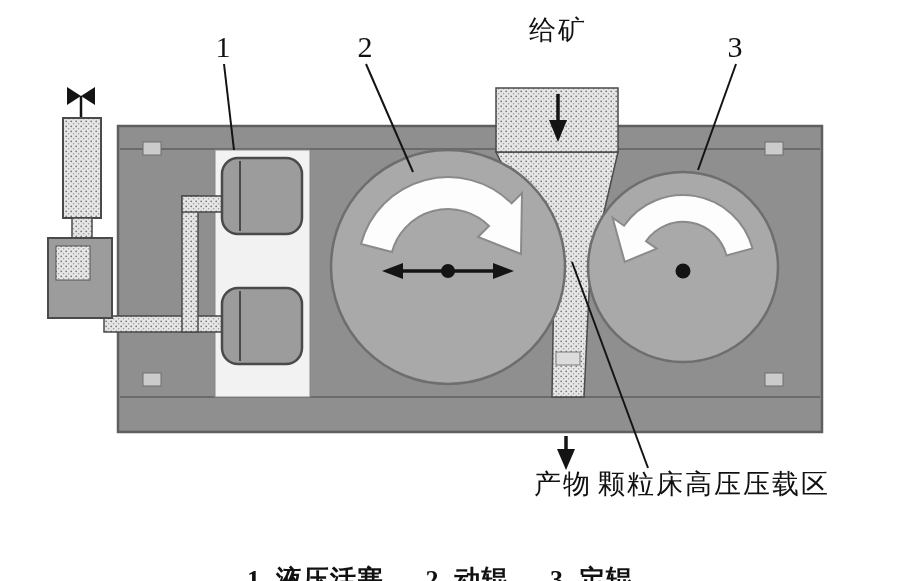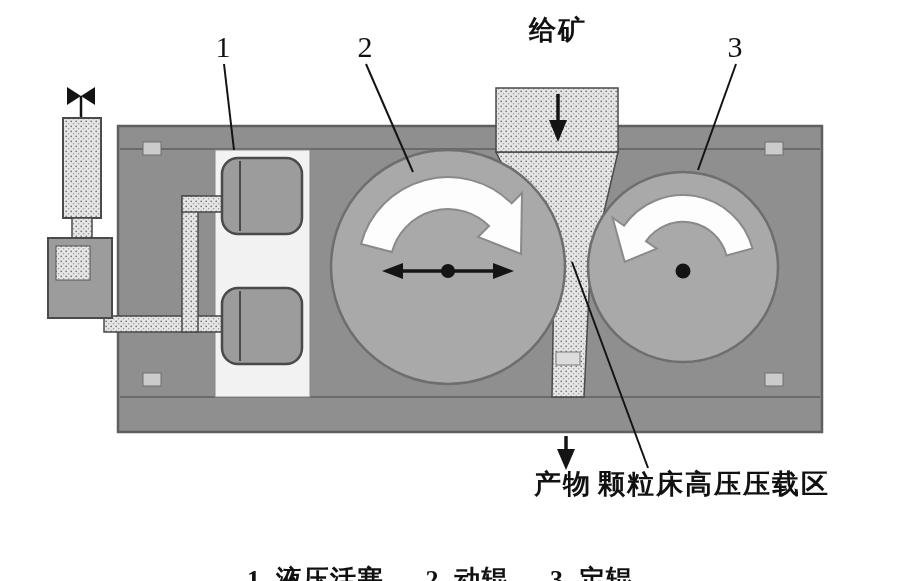--- a/index.html
+++ b/index.html
@@ -26,21 +26,21 @@
     line-height: 1.1;
     white-space: nowrap;
     text-align: center;
   }
   .num {
     font-size: 30px;
     font-family: "Liberation Serif", "DejaVu Serif", serif;
   }
   .cjk {
     font-size: 27px;
-    font-weight: 700;
+    font-weight: 400;
     letter-spacing: 2px;
     font-family: "Liberation Serif", "DejaVu Serif", serif;
   }
   .caption {
     position: absolute;
     left: 0;
     top: 538px;
     width: 880px;
     text-align: center;
     font-size: 26px;

